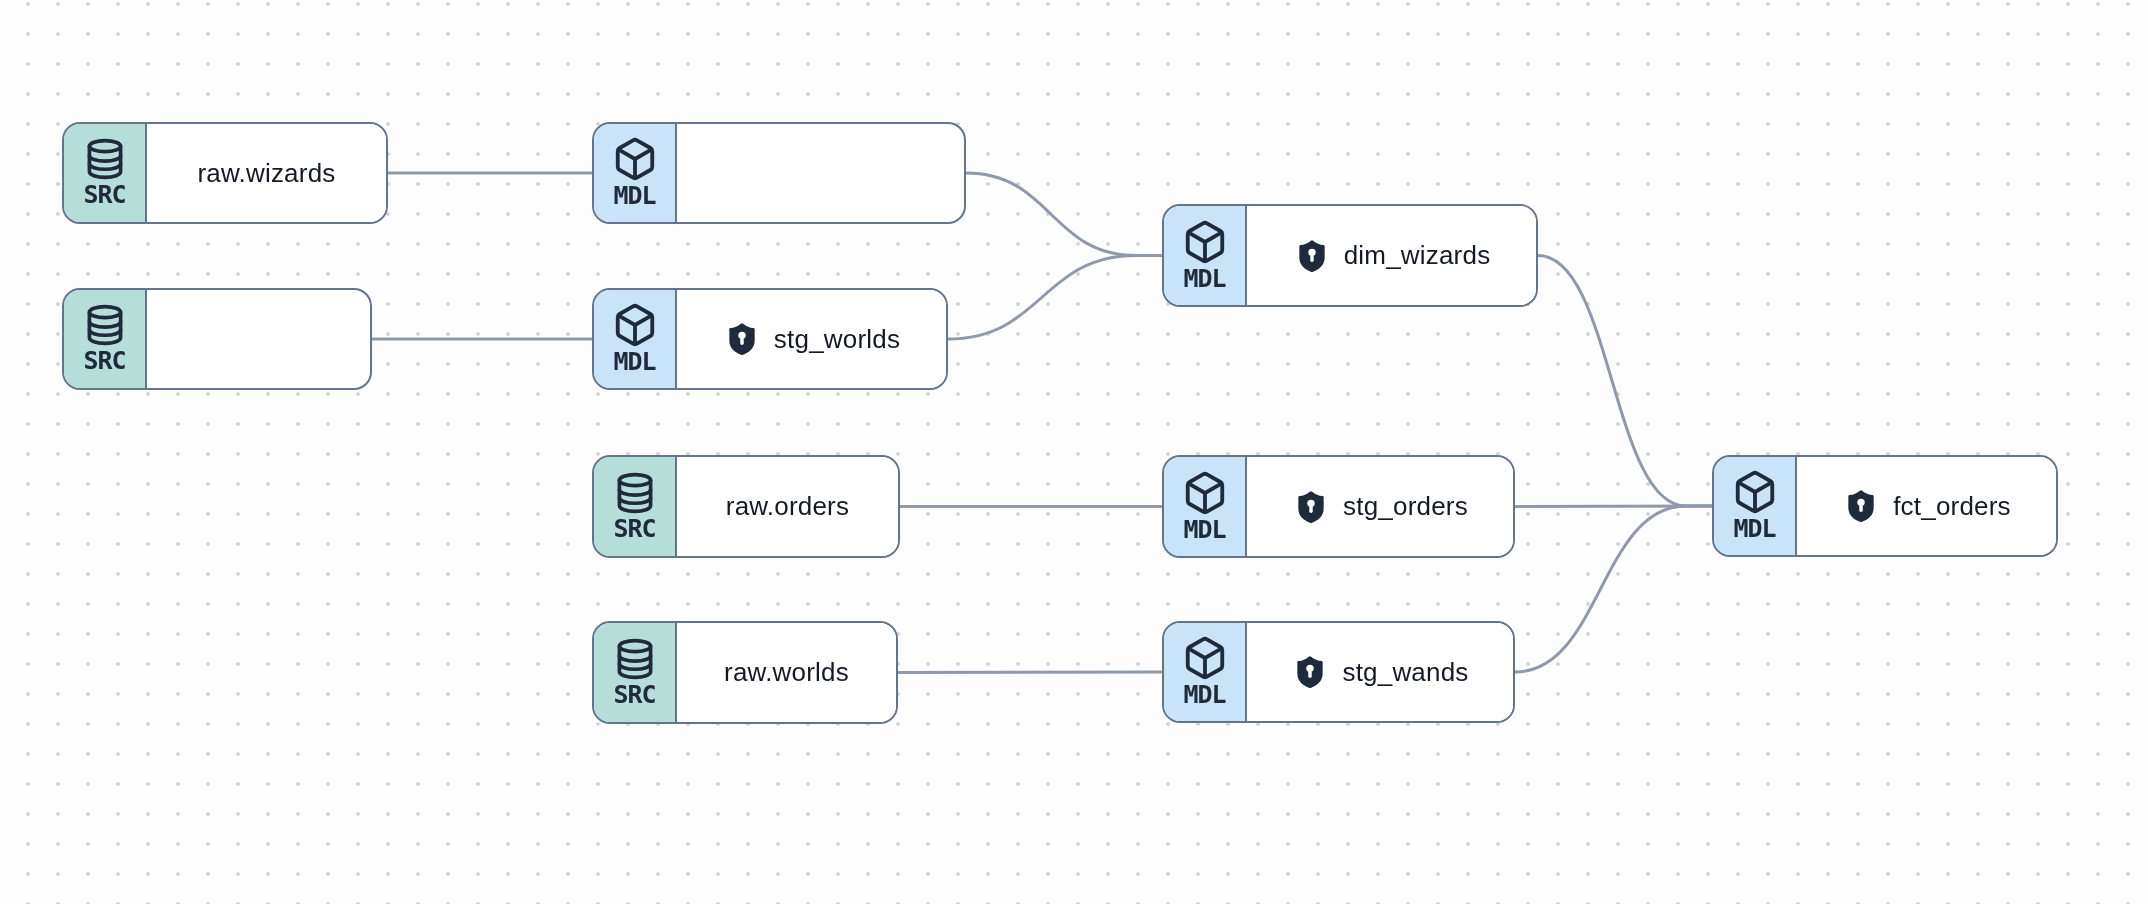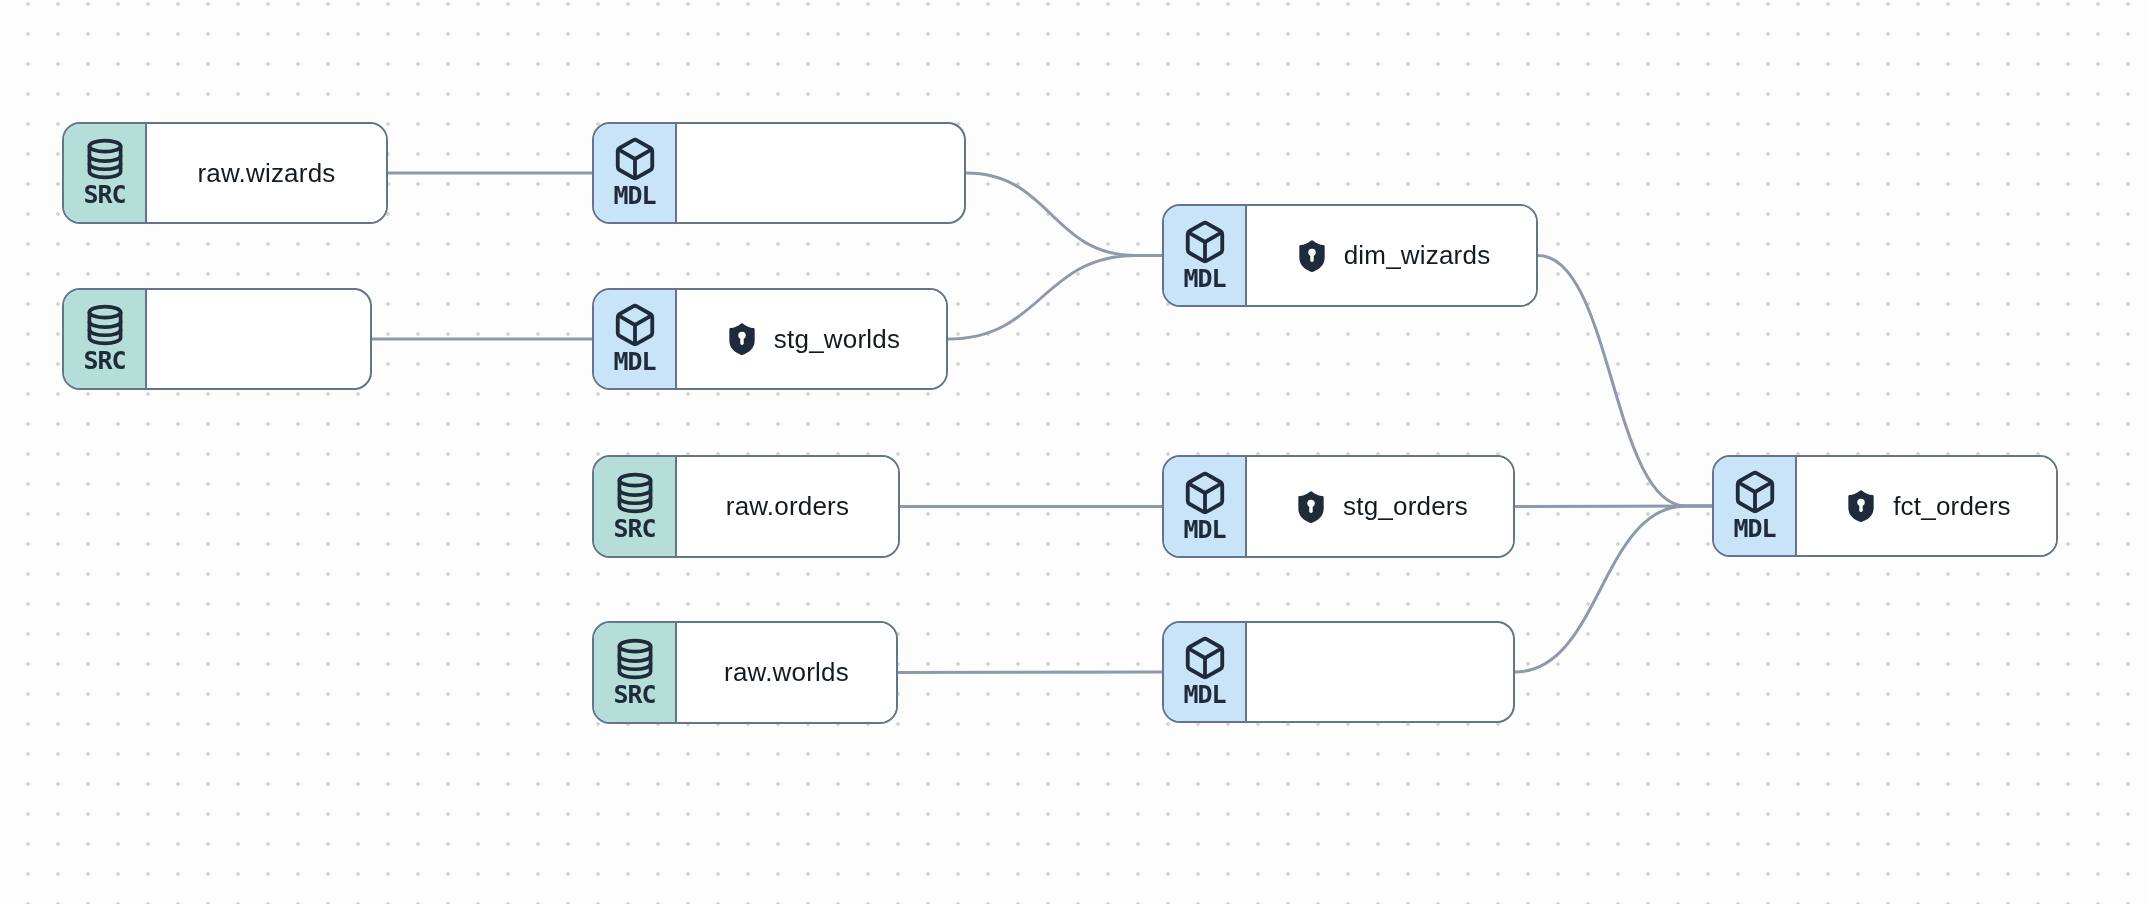--- a/index.html
+++ b/index.html
@@ -251,14 +251,22 @@
   <div class="node" style="left: 1162px; top: 621px; width: 353px; height: 102px;">
     <div class="badge" style="background: rgb(201, 228, 248);">
 
       <svg class="icon icon-box" width="46" height="46" viewBox="0 0 24 24" fill="none" stroke="currentColor" stroke-width="2" stroke-linecap="round" stroke-linejoin="round">
         <path d="M21 8a2 2 0 0 0-1-1.73l-7-4a2 2 0 0 0-2 0l-7 4A2 2 0 0 0 3 8v8a2 2 0 0 0 1 1.73l7 4a2 2 0 0 0 2 0l7-4A2 2 0 0 0 21 16Z"></path>
         <path d="m3.3 7 8.7 5 8.7-5"></path>
         <path d="M12 22V12"></path>
       </svg>
       <span class="badge-label">MDL</span>
     </div>
+    <div class="body">
+      <svg class="icon icon-shield" width="38" height="40" viewBox="0 0 24 24" style="color: rgb(31, 42, 58);">
+        <path fill="currentColor" d="M11.25 2.3a1.55 1.55 0 0 1 1.5 0C14.55 3.8 17 5 19.2 5c.47 0 .8.4.8.88V13c0 5.05-3.62 7.72-7.68 9.03a1.1 1.1 0 0 1-.64 0C7.62 20.72 4 18.05 4 13V5.88C4 5.4 4.33 5 4.8 5 7 5 9.45 3.8 11.25 2.3z"></path>
+        <circle cx="12" cy="9.7" r="2.35" fill="#ffffff"></circle>
+        <rect x="10.92" y="10.8" width="2.16" height="5" rx="1.08" fill="#ffffff"></rect>
+      </svg>
+      <span class="title">stg_wands</span>
+    </div>
   </div>
 </div>
 
 </body></html>

